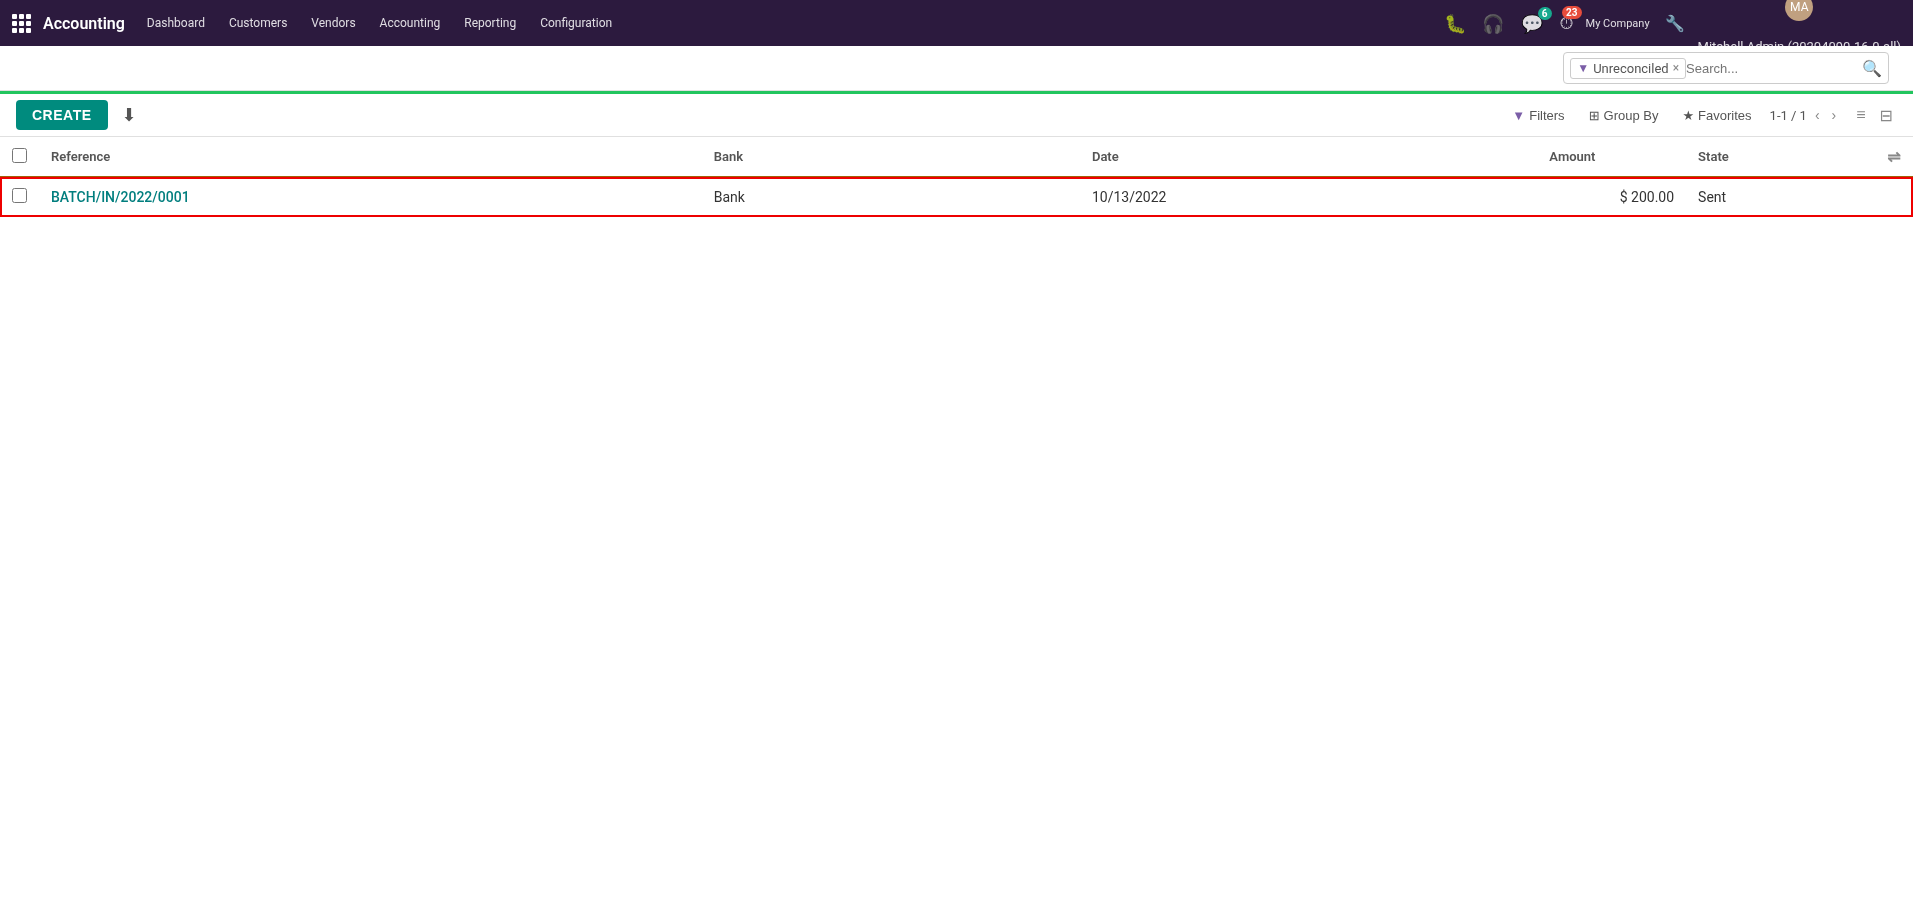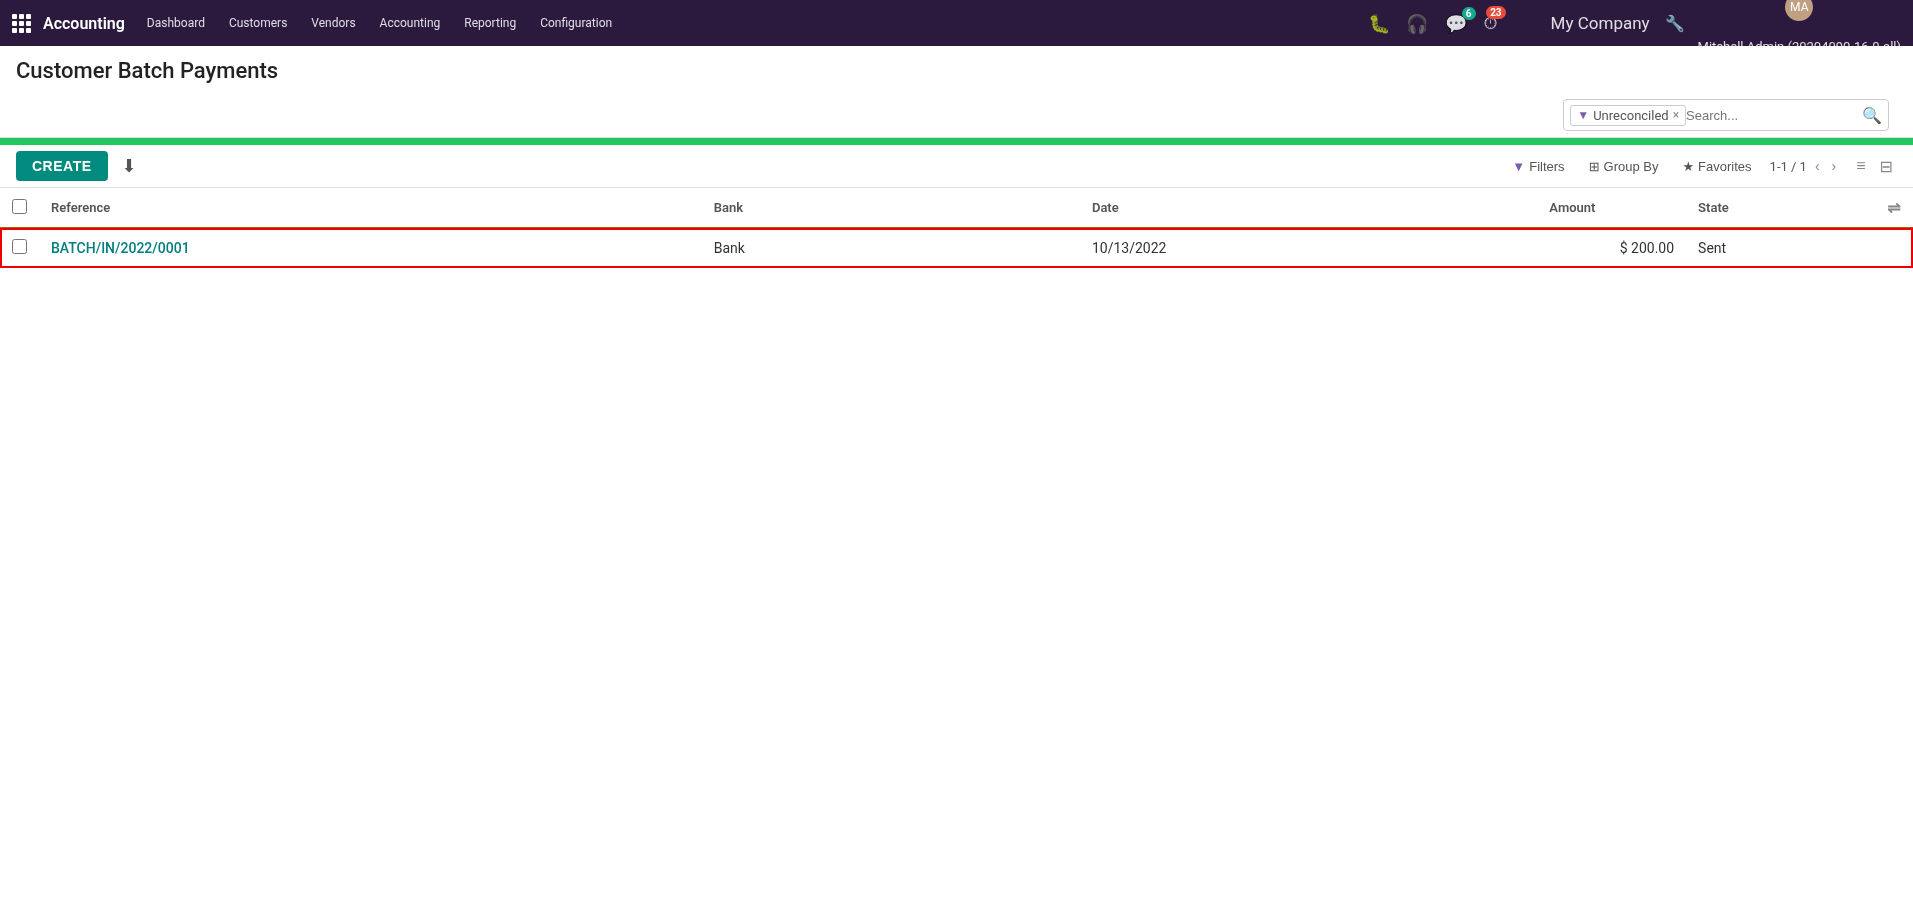--- a/index.html
+++ b/index.html
@@ -75,21 +75,21 @@
       border-radius: 50%;
       background: #888;
       overflow: hidden;
       display: flex;
       align-items: center;
       justify-content: center;
       font-size: 12px;
       color: #fff;
       background: #c0a080;
     }
-    .company-name { font-size: 17px; color: rgba(255,255,255,0.85); margin-right: 4px; margin-left: 41px; }
+    .company-name { font-size: 11px; color: rgba(255,255,255,0.85); margin-right: 4px; }
 
     
     .main-content {
       background: #fff;
       min-height: calc(100vh - 46px);
     }
 
     
     .page-header {
       padding: 12px 16px 0 16px;
@@ -100,21 +100,21 @@
       font-weight: 500;
       color: #222;
       margin-bottom: 10px;
     }
 
     
     .toolbar {
       display: flex;
       align-items: center;
       padding: 6px 16px;
-      border-top: 7px solid #22c55e;
+      border-top: 3px solid #22c55e;
       border-bottom: 1px solid #e0e0e0;
       background: #fff;
       gap: 8px;
     }
     .btn-create {
       background: #008b7e;
       color: #fff;
       border: none;
       padding: 7px 16px;
       border-radius: 4px;
@@ -314,23 +314,20 @@
     <span class="nav-icon-btn wrench-icon">🔧</span>
     <div class="user-info">
       <div class="avatar">MA</div>
       <span>Mitchell Admin (20204090-16-0-all)</span>
     </div>
   </div>
 </nav>
 
 <div class="main-content">
 
-  <div class="page-header">
-    <h1 class="page-title">Customer Batch Payments</h1>
-  </div>
 
   <div style="display:flex; align-items:center; padding: 6px 16px; background:#fff; border-bottom:1px solid #e0e0e0;">
     <div style="flex:1; display:flex; align-items:center; justify-content:flex-end;">
       <div class="search-bar">
         <span class="filter-tag">
           <span class="tag-icon">▼</span>
           <span>Unreconciled</span>
           <span class="tag-close">×</span>
         </span>
         <input class="search-input" type="text" placeholder="Search..." style="">

